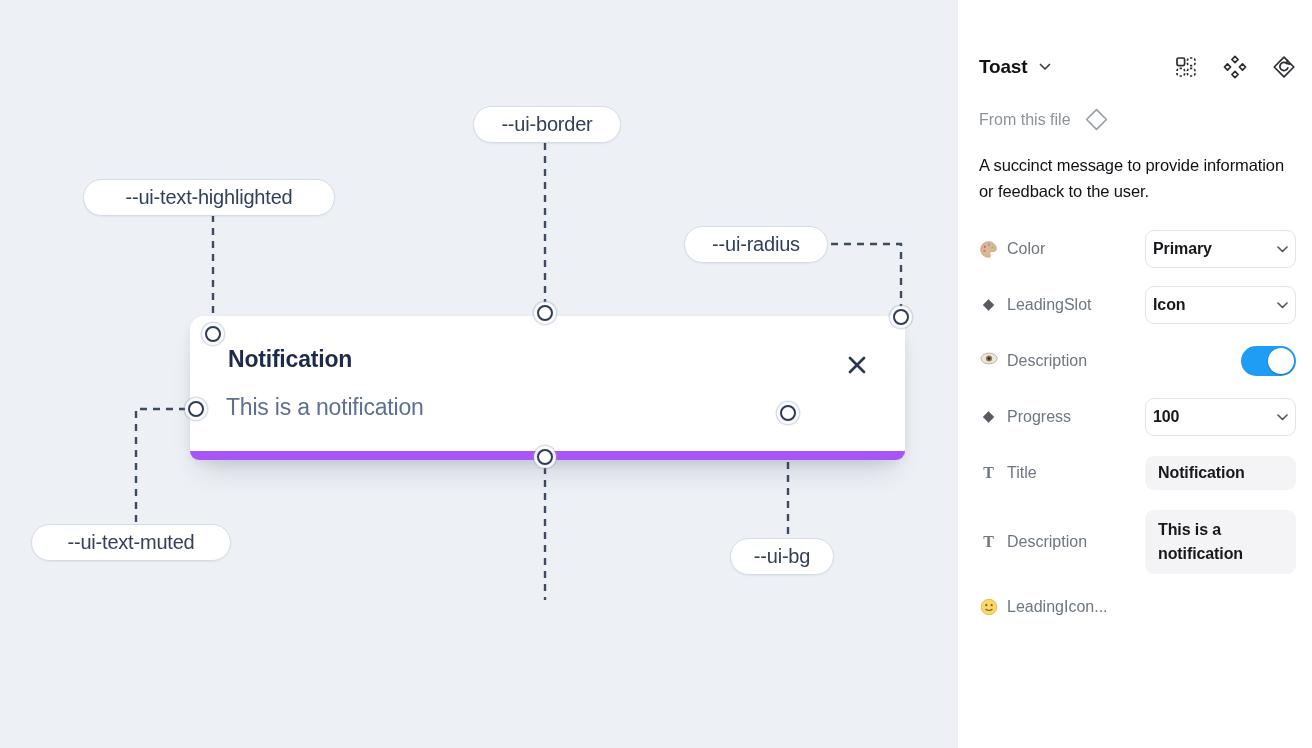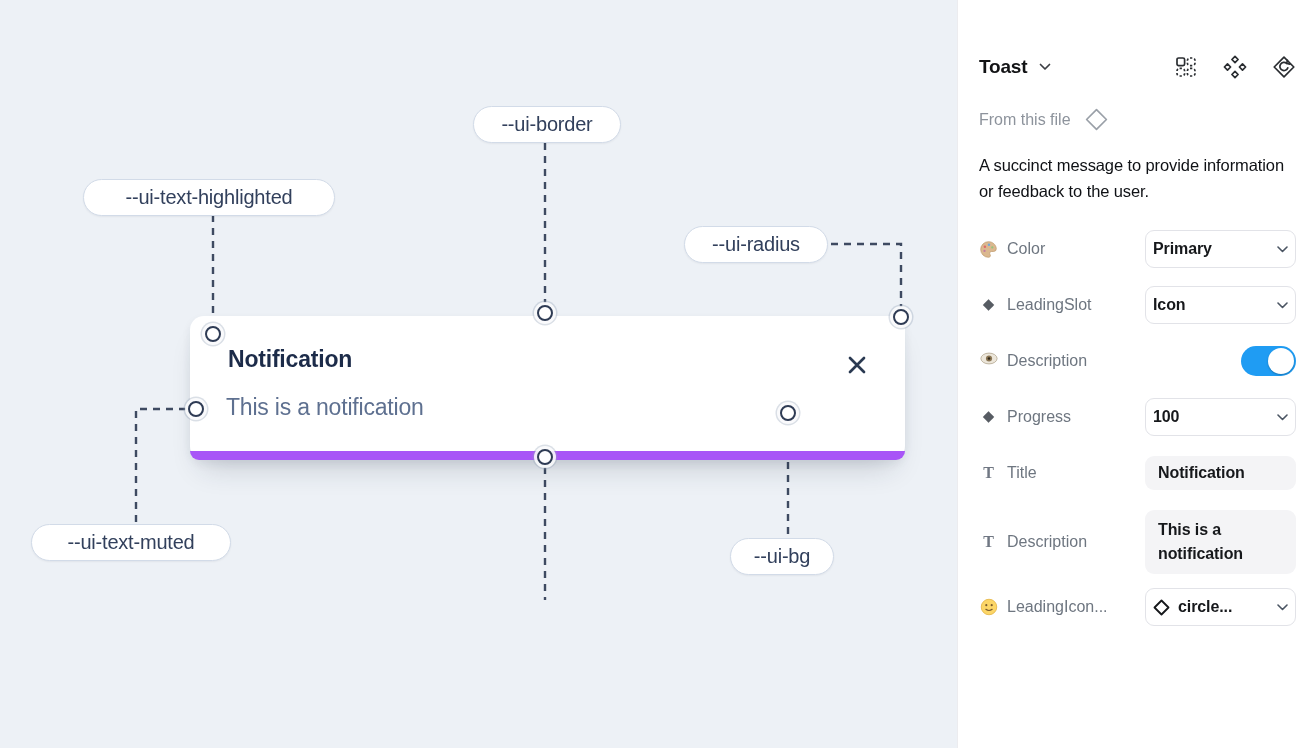--- a/index.html
+++ b/index.html
@@ -261,29 +261,16 @@
         <span class="picon">
           <svg width="18" height="18" viewBox="0 0 20 20">
             <circle cx="10" cy="10" r="8.6" fill="#fcd667" stroke="#e7b94c" stroke-width="1"></circle>
             <circle cx="7" cy="8" r="1.2" fill="#7a5c2e"></circle>
             <circle cx="13" cy="8" r="1.2" fill="#7a5c2e"></circle>
             <path d="M6.5 12.5 Q10 15.3 13.5 12.5" fill="none" stroke="#7a5c2e" stroke-width="1.3" stroke-linecap="round"></path>
           </svg>
         </span>
         <span>LeadingIcon...</span>
       </div>
-      <div class="pselect">
-        <span class="dia">
-          <svg width="17" height="17" viewBox="0 0 16 16" fill="none" stroke="#16181b" stroke-width="1.7" stroke-linejoin="round">
-              <path d="M8 1.4 L14.6 8 L8 14.6 L1.4 8 Z"></path>
-            </svg>
-        </span>
-        <span class="val">circle...</span>
-        <span class="chev">
-            <svg width="11" height="7" viewBox="0 0 11 7">
-              <path d="M1 1 L5.5 5.5 L10 1" fill="none" stroke="#4b5563" stroke-width="1.6" stroke-linecap="round" stroke-linejoin="round"></path>
-            </svg>
-          </span>
-      </div>
     </div>
 
   </div>
 </div>
 
 </body></html>

